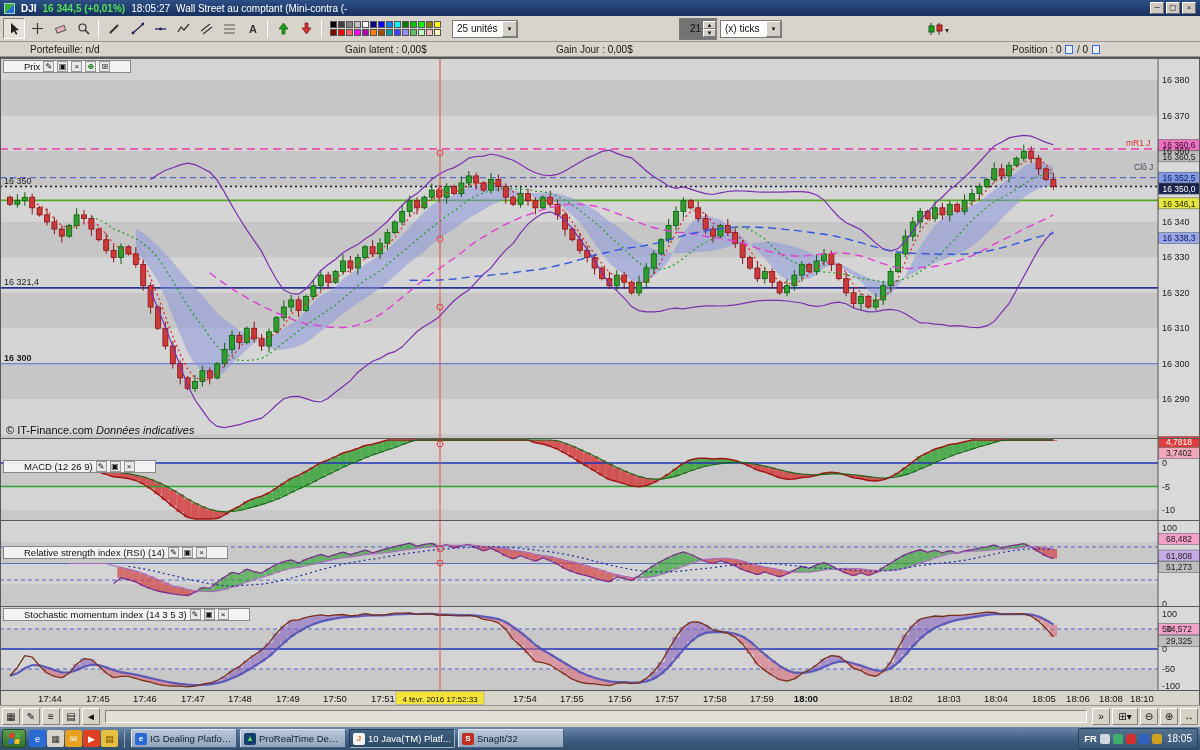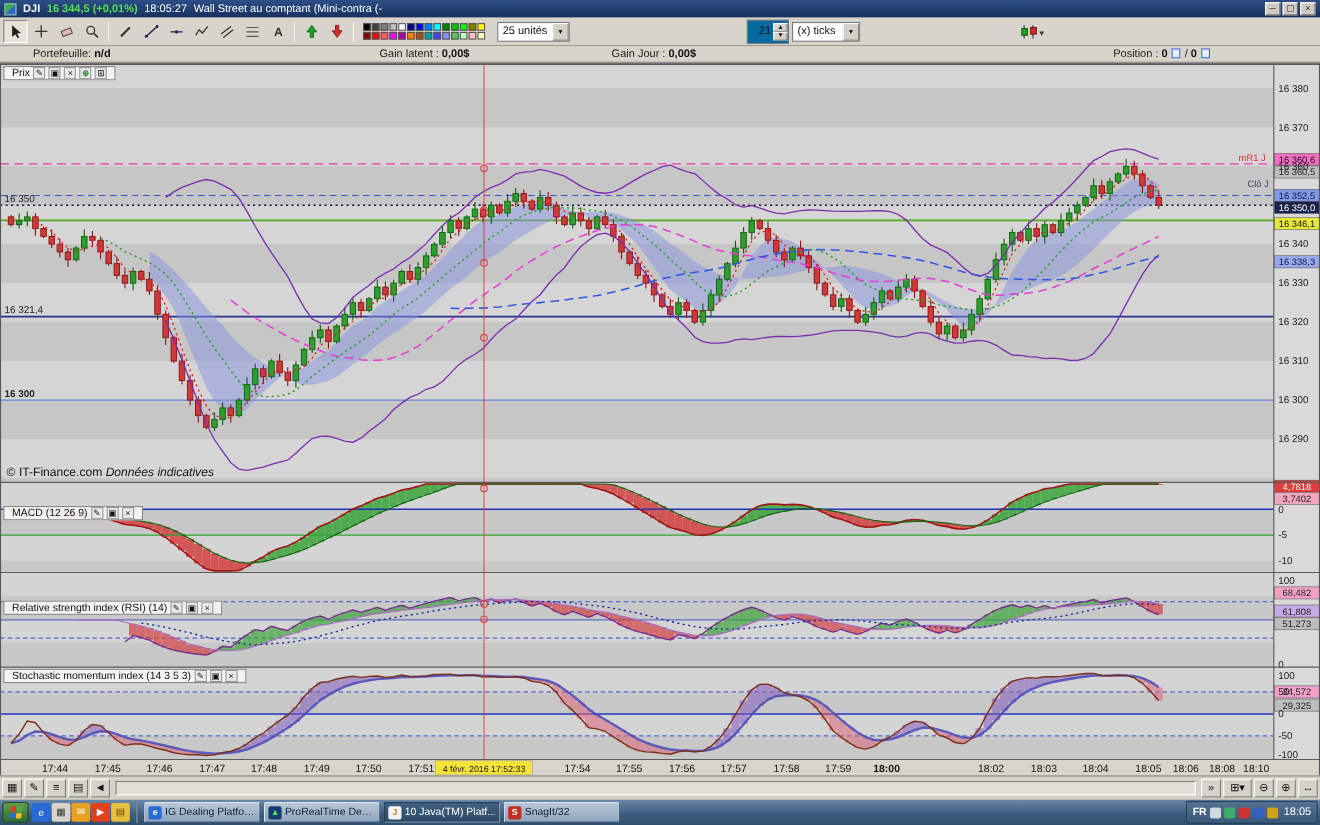--- a/index.html
+++ b/index.html
@@ -25,37 +25,37 @@
         background:#d8d4cc;border:1px solid transparent;cursor:pointer}
   .tool.sel{border-color:#808080 #fff #fff #808080;background:#e6e2da}
   .tsep{width:1px;height:18px;background:#a09c94;margin:0 3px;border-right:1px solid #fff}
   .palwrap{display:flex;flex-direction:column;gap:1px;margin:0 4px}
   .palrow{display:flex;gap:1px}
   .pal{width:7px;height:7px;border:1px solid #555;cursor:pointer}
   .select{background:#fff;border:1px solid #7a7a7a;height:18px;display:flex;align-items:center;
           padding-left:4px;cursor:pointer}
   .select .arr{width:15px;height:16px;margin-left:auto;background:#d4d0c8;border:1px solid;
                border-color:#fff #808080 #808080 #fff;display:flex;align-items:center;justify-content:center;font-size:7px}
-  .spin{background:#0369a1;border:1px solid #7a7a7a;height:22px;display:flex;align-items:center}
+  .spin{background:#737373;border:1px solid #7a7a7a;height:22px;display:flex;align-items:center}
   .spin .val{flex:1;text-align:right;padding-right:2px}
   .spin .ud{display:flex;flex-direction:column;width:13px}
   .spin .ud div{height:8px;background:#d4d0c8;border:1px solid;border-color:#fff #808080 #808080 #fff;
                 font-size:6px;line-height:6px;text-align:center;cursor:pointer}
   
   .infobar{position:absolute;top:42px;left:0;width:1200px;height:15px;background:#d8d4cc;
            border-bottom:1px solid #9a968e;font-size:10px}
   .infobar span.lab{color:#222}
-  .infobar span.val{font-weight:bold}
+  .infobar span.val{font-weight:normal}
   .mini-doc{display:inline-block;width:8px;height:9px;background:#e8f0ff;border:1px solid #3a6ad4;
             vertical-align:-1px;margin:0 1px}
   
   .chartwrap{position:absolute;top:57px;left:0;width:1200px;height:648px;background:#cfcfcf;
              border-top:1px solid #555}
   .hdr{position:absolute;left:3px;height:13px;background:rgba(246,246,246,.95);border:1px solid #888;
-       display:flex;align-items:center;gap:3px;padding:0 7px;font-size:9.5px;z-index:6;white-space:nowrap}
+       display:flex;align-items:center;gap:3px;padding:0 20px;font-size:9.5px;z-index:6;white-space:nowrap}
   .hdr .ic{width:11px;height:11px;border:1px solid #999;background:#e9e9e9;font-size:8px;line-height:9px;
            text-align:center;cursor:pointer;flex:none}
   .hdr .ic.grn{color:#0a7a0a;font-weight:bold}
   .copyright{position:absolute;left:6px;top:366px;z-index:6;font-size:11px;color:#111}
   .copyright i{font-style:italic}
   
   .bbar{position:absolute;top:705px;left:0;width:1200px;height:22px;background:#d6d2c8;
         border-top:1px solid #9a968e;display:flex;align-items:center;padding:0 2px;gap:2px}
   .bbtn{width:18px;height:17px;display:flex;align-items:center;justify-content:center;background:#d6d2c8;
         border:1px solid;border-color:#fff #808080 #808080 #fff;font-size:10px;cursor:pointer}

